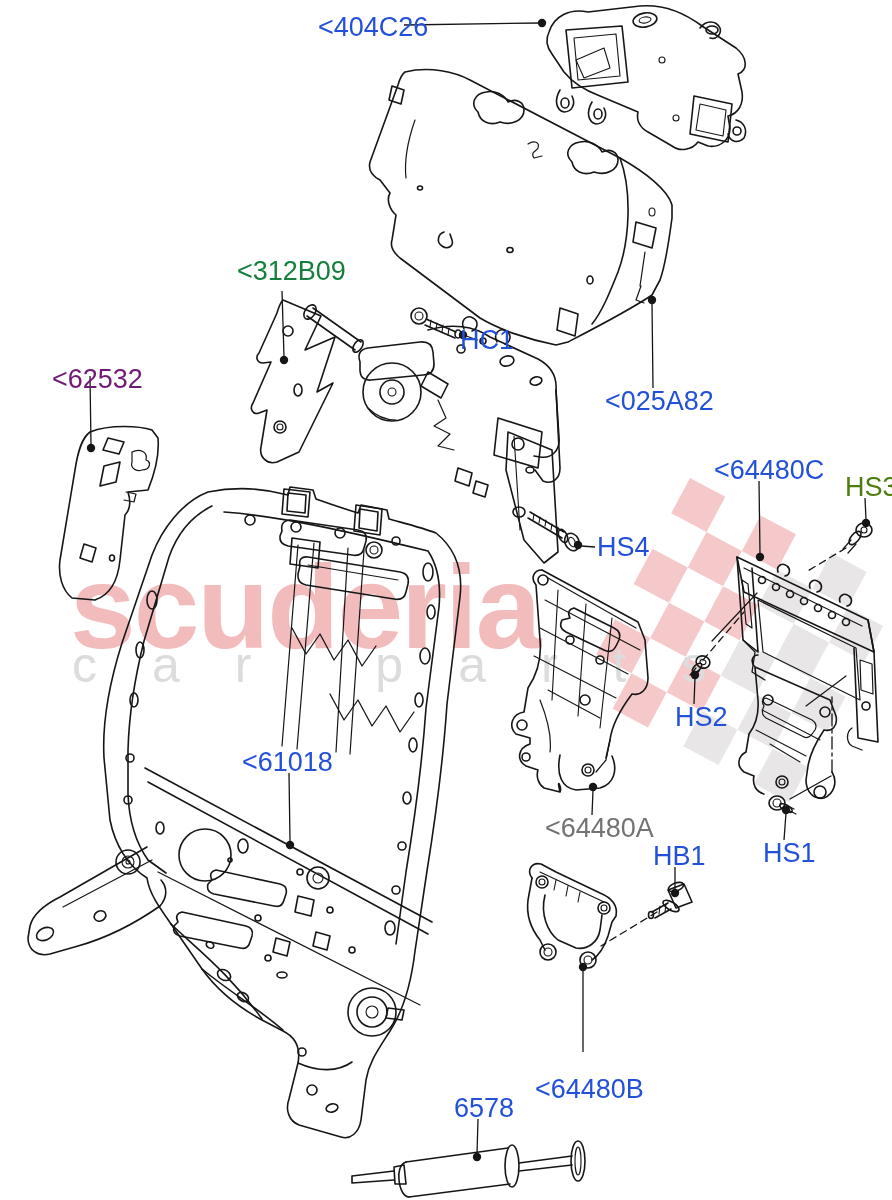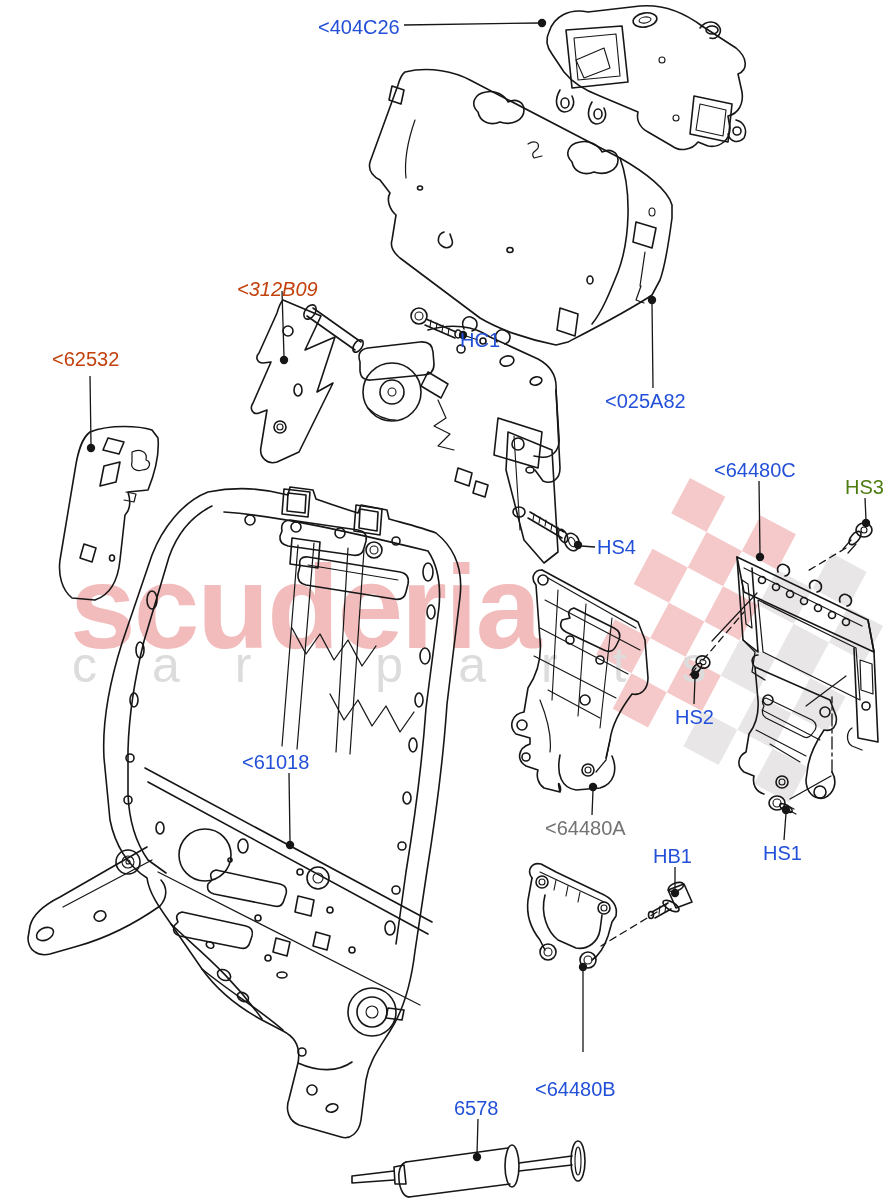--- a/index.html
+++ b/index.html
@@ -1,20 +1,20 @@
 <!DOCTYPE html>
 <html><head>
 <meta charset="utf-8">
 <style>
   html,body{margin:0;padding:0;background:#fff;}
   .stage{position:relative;width:892px;height:1200px;background:#fff;overflow:hidden;
          font-family:"Liberation Sans",sans-serif;}
   .stage svg{position:absolute;left:0;top:0;}
   #labels{position:absolute;left:0;top:0;width:892px;height:1200px;pointer-events:none;}
-  .plabel{position:absolute;font-size:20px;line-height:22px;letter-spacing:0px;
+  .plabel{position:absolute;font-size:27px;line-height:22px;letter-spacing:0px;
           white-space:nowrap;cursor:pointer;pointer-events:auto;
           font-family:"Liberation Sans",sans-serif;}
   .wm-title{font-family:"Liberation Sans",sans-serif;font-weight:bold;font-size:118px;letter-spacing:-2px;}
   .wm-sub{font-family:"Liberation Sans",sans-serif;font-size:50px;letter-spacing:55px;}
   path,line,circle,ellipse,polyline,rect.part{vector-effect:non-scaling-stroke;}
 </style>
 </head>
 <body>
 
 <div class="stage">
@@ -376,23 +376,23 @@
         <circle cx="786" cy="810" r="4.2" fill="#161616"></circle>
         <line x1="583" y1="1052" x2="583" y2="970" stroke="#161616" stroke-width="1.3"></line>
         <circle cx="583" cy="967" r="4.2" fill="#161616"></circle>
         <line x1="478" y1="1119" x2="477" y2="1154" stroke="#161616" stroke-width="1.3"></line>
         <circle cx="477" cy="1157" r="4.2" fill="#161616"></circle>
       </g>
 </svg>
 
 <div id="labels">
       <div class="plabel" style="left: 318px; top: 16px; color: rgb(35, 80, 216);">&lt;404C26</div>
-      <div class="plabel" style="left: 237px; top: 278px; color: #c2410c; font-style: italic;">&lt;312B09</div>
+      <div class="plabel" style="left: 237px; top: 260px; color: #15803d;">&lt;312B09</div>
       <div class="plabel" style="left: 460px; top: 329px; color: rgb(35, 80, 216);">HC1</div>
-      <div class="plabel" style="left: 52px; top: 348px; color: #c2410c;">&lt;62532</div>
+      <div class="plabel" style="left: 52px; top: 368px; color: #701a75;">&lt;62532</div>
       <div class="plabel" style="left: 605px; top: 390px; color: rgb(35, 80, 216);">&lt;025A82</div>
       <div class="plabel" style="left: 714px; top: 459px; color: rgb(35, 80, 216);">&lt;64480C</div>
       <div class="plabel" style="left: 845px; top: 476px; color: #4d7c0f;">HS3</div>
       <div class="plabel" style="left: 597px; top: 536px; color: rgb(35, 80, 216);">HS4</div>
       <div class="plabel" style="left: 675px; top: 706px; color: rgb(35, 80, 216);">HS2</div>
       <div class="plabel" style="left: 242px; top: 751px; color: rgb(35, 80, 216);">&lt;61018</div>
       <div class="plabel" style="left: 545px; top: 817px; color: #737373;">&lt;64480A</div>
       <div class="plabel" style="left: 653px; top: 845px; color: rgb(35, 80, 216);">HB1</div>
       <div class="plabel" style="left: 763px; top: 842px; color: rgb(35, 80, 216);">HS1</div>
       <div class="plabel" style="left: 535px; top: 1054px; color: rgb(35, 80, 216); margin-top: 24px;">&lt;64480B</div>

